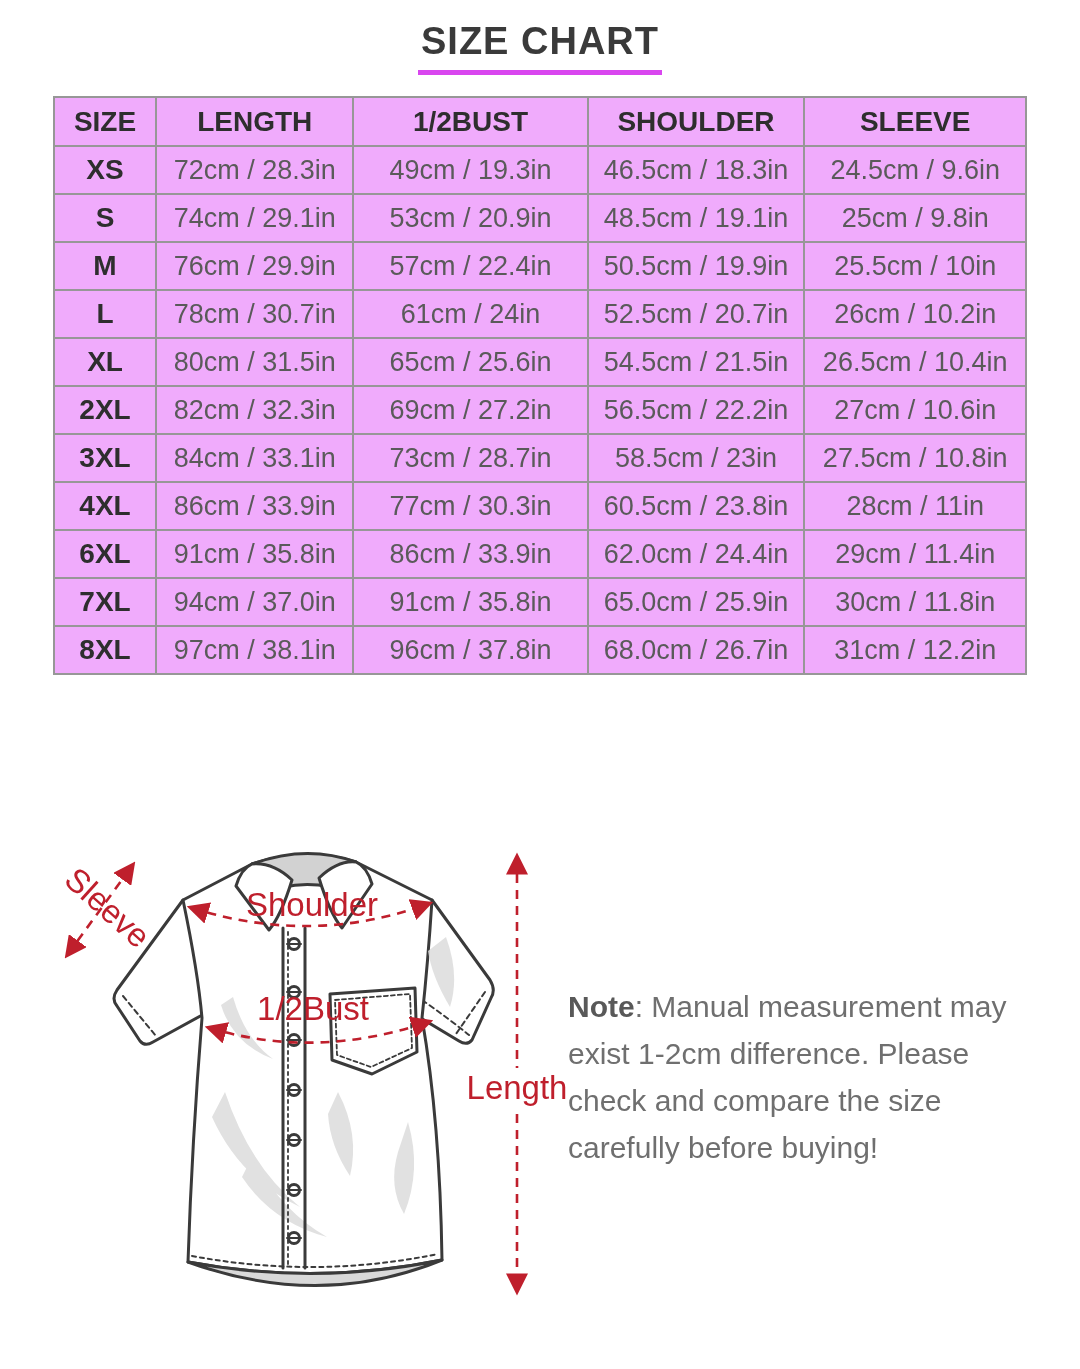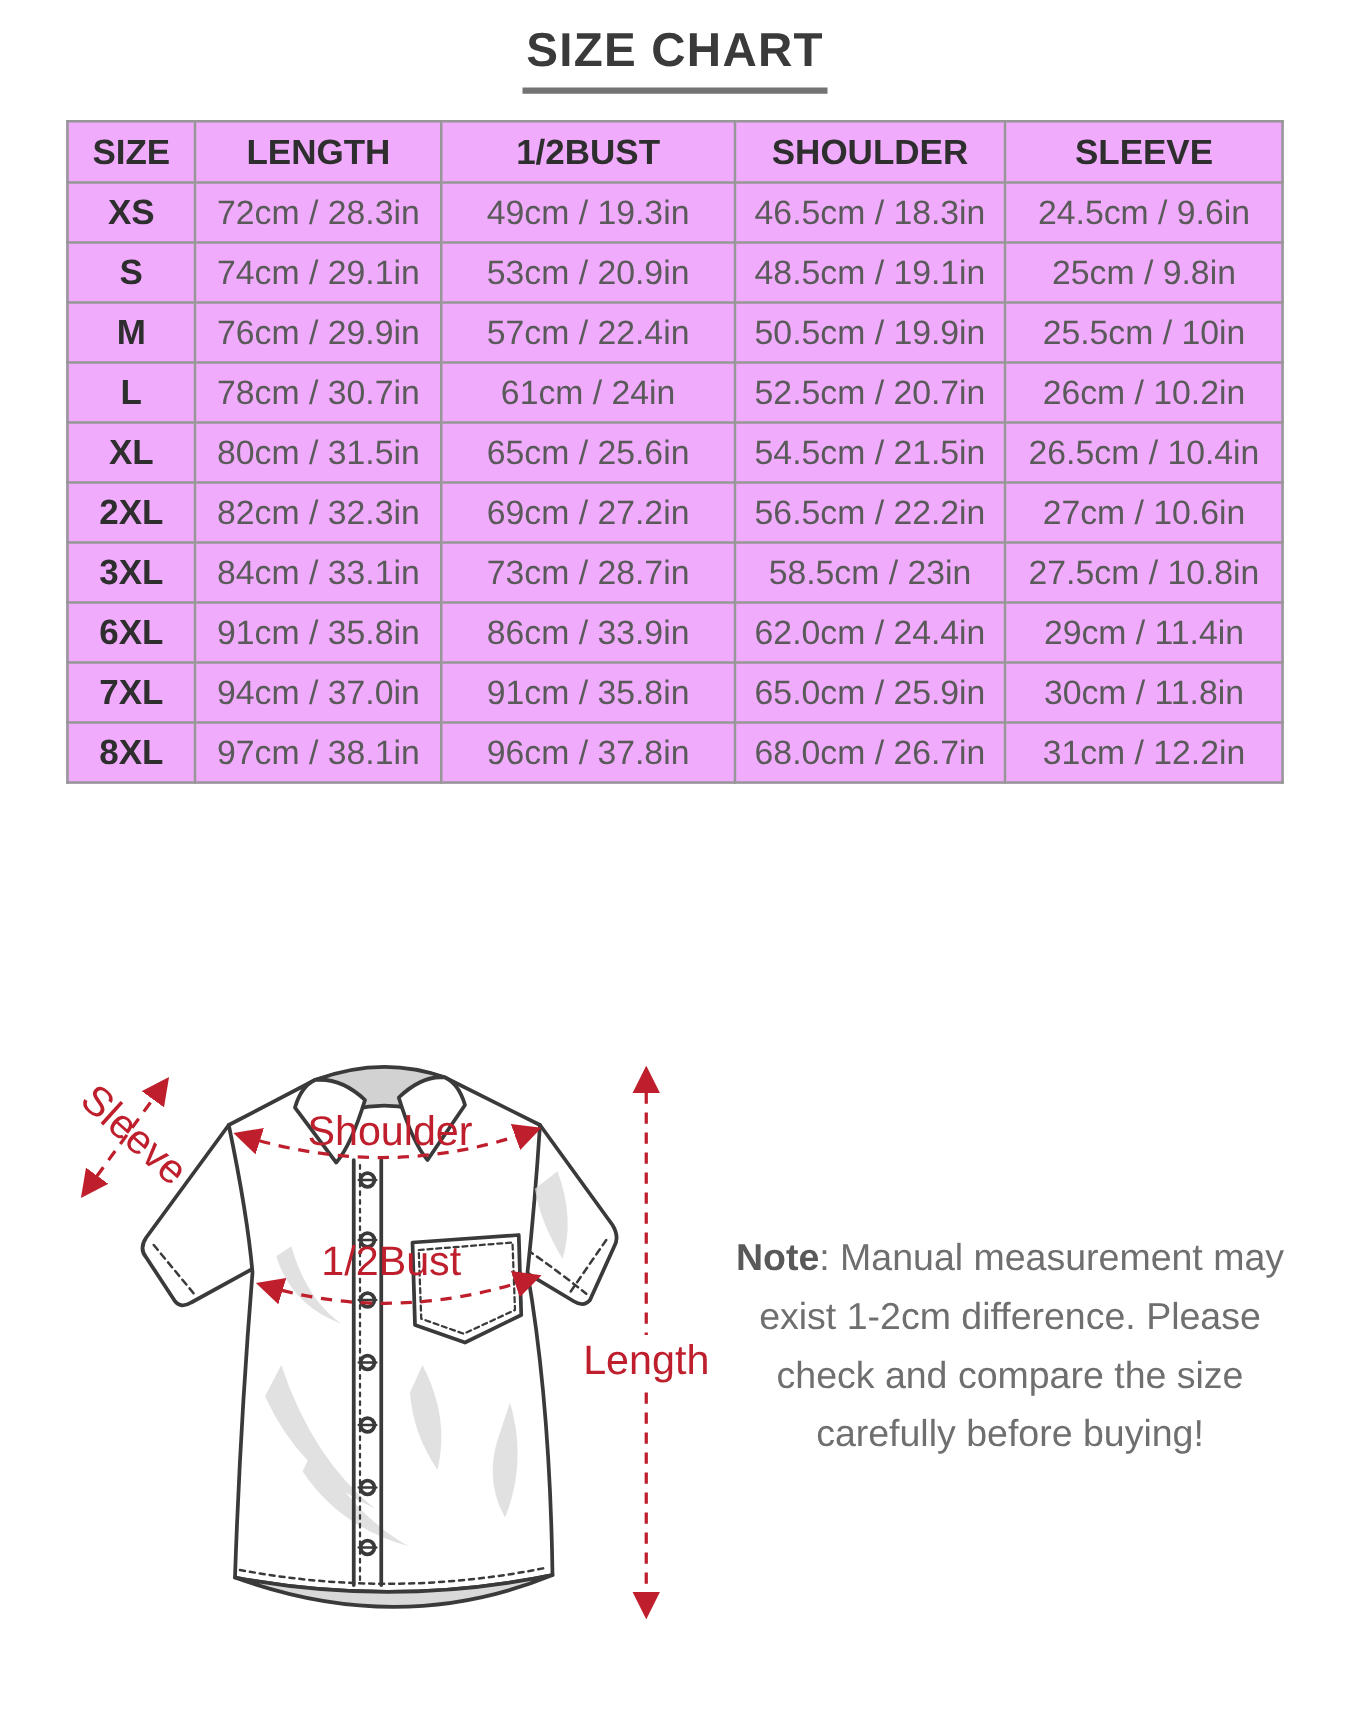--- a/index.html
+++ b/index.html
@@ -4,21 +4,21 @@
 <style>
   * { margin:0; padding:0; box-sizing:border-box; }
   html,body { background:#ffffff; }
   body { font-family:"Liberation Sans","DejaVu Sans",sans-serif; }
   .page { position:relative; width:1080px; height:1369px; background:#ffffff; overflow:hidden; }
 
   
   .title-wrap { position:absolute; top:20px; left:0; right:0; text-align:center; }
   .title-wrap h1 {
     display:inline-block; font-size:38px; font-weight:bold; color:#3a3a3a;
-    letter-spacing:1px; border-bottom:5px solid #737373; padding:0 3px 7px 3px;
+    letter-spacing:1px; border-bottom:5px solid #d946ef; padding:0 3px 7px 3px;
   }
 
   
   table.size-table {
     position:absolute; top:96px; left:53px; width:974px;
     border-collapse:collapse; table-layout:fixed; background:#f0abfc;
   }
   table.size-table col.c-size     { width:10.5%; }
   table.size-table col.c-length   { width:20.3%; }
   table.size-table col.c-bust     { width:24.1%; }
@@ -33,21 +33,21 @@
   table.size-table td.size-col { font-weight:bold; font-size:28px; color:#2e2e2e; }
 
   
   .diagram-wrap { position:absolute; top:822px; left:20px; width:562px; height:505px; }
   .diagram-wrap svg { display:block; color:var(--accent, #bf1f2c); }
   .diagram-wrap text { font-family:"Liberation Sans","DejaVu Sans",sans-serif; }
 
   
   .note {
     position:absolute; top:983px; left:568px; width:480px;
-    font-size:30px; line-height:47px; color:#6f6f6f;text-align:center;
+    font-size:30px; line-height:47px; color:#6f6f6f;
   }
   .note strong { font-weight:bold; color:#595959; }
 </style>
 </head>
 <body>
 
 <div class="page">
 
   <div class="title-wrap">
     <h1>SIZE CHART</h1>
@@ -114,20 +114,27 @@
           <td>27cm / 10.6in</td>
         </tr>
         <tr>
           <td class="size-col">3XL</td>
           <td>84cm / 33.1in</td>
           <td>73cm / 28.7in</td>
           <td>58.5cm / 23in</td>
           <td>27.5cm / 10.8in</td>
         </tr>
         <tr>
+          <td class="size-col">4XL</td>
+          <td>86cm / 33.9in</td>
+          <td>77cm / 30.3in</td>
+          <td>60.5cm / 23.8in</td>
+          <td>28cm / 11in</td>
+        </tr>
+        <tr>
           <td class="size-col">6XL</td>
           <td>91cm / 35.8in</td>
           <td>86cm / 33.9in</td>
           <td>62.0cm / 24.4in</td>
           <td>29cm / 11.4in</td>
         </tr>
         <tr>
           <td class="size-col">7XL</td>
           <td>94cm / 37.0in</td>
           <td>91cm / 35.8in</td>

